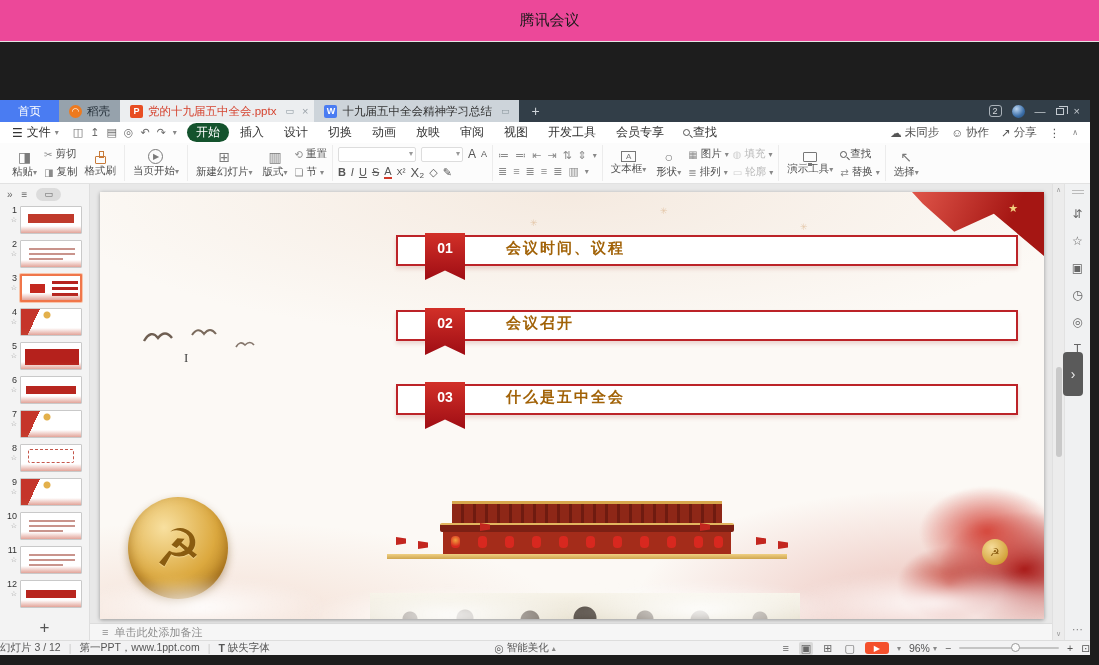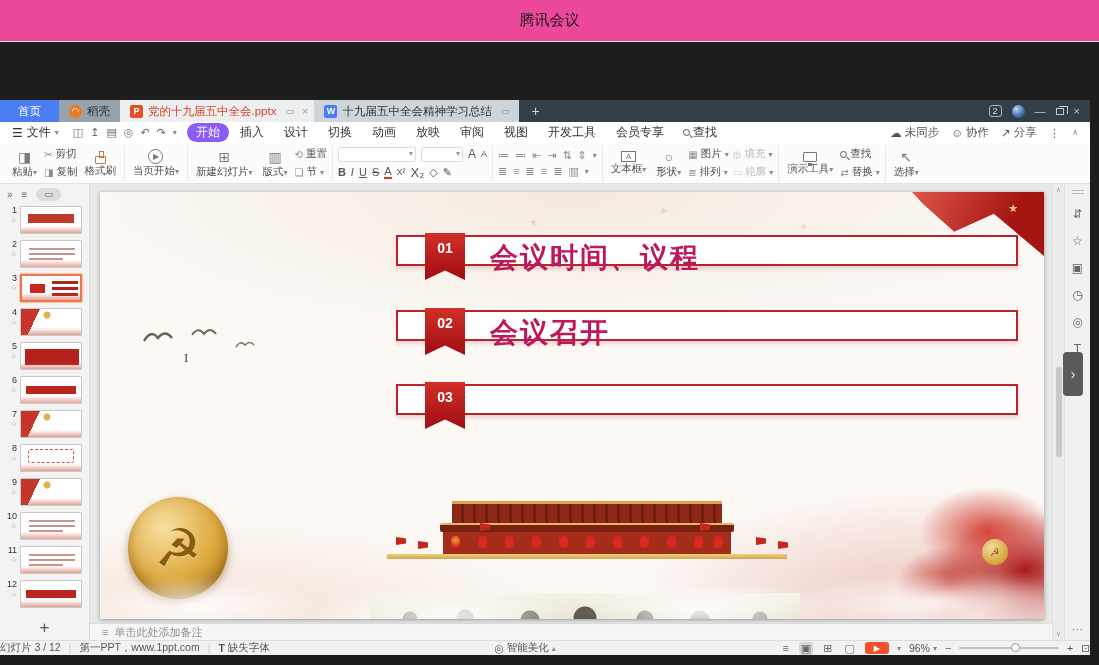--- a/index.html
+++ b/index.html
@@ -31,21 +31,21 @@
   .avatar{width:13px;height:13px;border-radius:50%;background:radial-gradient(circle at 35% 30%,#bcd6f2,#3b6ea8 60%,#24476e);}
   .win-btn{font-size:11px;}
   .ic-restore{width:8px;height:7px;border:1px solid #c4cad0;position:relative;display:inline-block;}
   .ic-restore::before{content:"";position:absolute;left:2px;top:-3px;width:8px;height:7px;border:1px solid #c4cad0;border-bottom:none;border-left:none;}
 
   
   .menubar{height:21px;background:#fff;display:flex;align-items:center;font-size:12px;color:#333;padding:0 8px;gap:2px;flex:0 0 21px;}
   .filemenu{display:flex;align-items:center;gap:4px;padding:0 4px;}
   .qicons{display:flex;align-items:center;gap:7px;color:#6b6b6b;font-size:11px;padding:0 8px;}
   .menu-item{padding:1px 9px;border-radius:10px;white-space:nowrap;}
-  .menu-item.active{background:#8b5cf6;color:#fff;}
+  .menu-item.active{background:#14532d;color:#fff;}
   .menu-find{display:flex;align-items:center;gap:3px;padding-left:8px;}
   .mag{width:7px;height:7px;border:1.4px solid #555;border-radius:50%;position:relative;display:inline-block;}
   .mag::after{content:"";position:absolute;width:4px;height:1.4px;background:#555;left:5px;top:6px;transform:rotate(45deg);}
   .menu-right{margin-left:auto;display:flex;align-items:center;gap:12px;color:#555;font-size:11.5px;padding-right:4px;}
   .mr-item{display:flex;align-items:center;gap:3px;}
   .caret{font-size:8px;color:#888;}
 
   
   .ribbon{height:41px;background:#fcfcfc;border-bottom:1px solid #e2e2e2;display:flex;align-items:stretch;padding:2px 4px;flex:0 0 41px;overflow:hidden;}
   .rgroup{display:flex;align-items:center;gap:4px;padding:0 5px;border-right:1px solid #ececec;}
@@ -140,21 +140,21 @@
     radial-gradient(ellipse 700px 200px at 50% 0%,rgba(240,224,210,.6),rgba(240,224,210,0) 75%),
     #fcf9f5;
     box-shadow:0 1px 4px rgba(0,0,0,.35);overflow:hidden;}
   .corner-flag{position:absolute;right:0;top:0;width:132px;height:64px;background:linear-gradient(115deg,#e0564a,#a51613 70%);clip-path:polygon(16% 0,100% 0,100% 100%,62% 34%,32% 62%,8% 18%,0 0);}
   .corner-star{position:absolute;right:26px;top:10px;color:#f2cf7e;font-size:11px;}
   .deco-star{position:absolute;color:rgba(214,168,120,.55);font-size:9px;}
   .slide-title{position:absolute;left:46px;top:92px;font-size:58px;font-weight:bold;color:#bf151b;letter-spacing:34px;text-shadow:1px 2px 2px rgba(120,20,20,.25);white-space:nowrap;}
   .ibeam{position:absolute;left:84px;top:158px;font-family:"Liberation Serif","DejaVu Serif",serif;font-size:13px;color:#444;}
   .tocrow{position:absolute;left:296px;width:622px;height:31px;background:#fff;border:2px solid #bc2328;box-shadow:0 3px 4px rgba(160,60,50,.18);}
   .tocrow .badge{position:absolute;left:27px;top:-4px;width:40px;height:47px;background:linear-gradient(#d23028,#9f0d14);clip-path:polygon(0 0,100% 0,100% 100%,50% 80%,0 100%);color:#fff;font-weight:bold;font-size:14px;display:flex;justify-content:center;padding-top:7px;}
-  .tocrow .toclabel{position:absolute;left:92px;top:2px;font-size:28px;font-weight:bold;color:#be185d;letter-spacing:2px;white-space:nowrap;}
+  .tocrow .toclabel{position:absolute;left:108px;top:2px;font-size:15px;font-weight:bold;color:#a16207;letter-spacing:2px;white-space:nowrap;}
   .toc0{top:43px;} .toc1{top:118px;} .toc2{top:192px;}
 
   
   .scene{position:absolute;left:0;right:0;bottom:0;height:180px;}
   .emblem{position:absolute;left:28px;top:58px;width:100px;height:102px;border-radius:50%;background:radial-gradient(circle at 36% 30%,#f8e0a0,#dca93f 55%,#b07a1c 90%);box-shadow:0 4px 8px rgba(120,80,20,.45), inset 0 -6px 12px rgba(120,70,10,.5);display:flex;align-items:center;justify-content:center;}
   .emblem-mark{font-size:52px;color:#8a5c10;text-shadow:0 1px 1px #f3d690;}
   .pavilion-top{position:absolute;left:352px;top:62px;width:270px;height:22px;background:repeating-linear-gradient(90deg,#8e2717 0 9px,#6f1b10 9px 12px);border-top:3px solid #d8a84e;}
   .roof-b{position:absolute;left:340px;top:84px;width:294px;height:9px;background:#7c2014;border-top:2px solid #e2b55f;border-radius:2px;}
   .lantern-row{position:absolute;left:343px;top:93px;width:288px;height:22px;background:#a42c1a;}
   .lantern{position:absolute;top:4px;left:8px;width:9px;height:12px;border-radius:4px;background:radial-gradient(circle at 50% 35%,#f0a23c,#d8281f 70%);box-shadow:27px 0 #d8281f,54px 0 #d8281f,81px 0 #d8281f,108px 0 #d8281f,135px 0 #d8281f,162px 0 #d8281f,189px 0 #d8281f,216px 0 #d8281f,243px 0 #d8281f,263px 0 #d8281f;}
@@ -533,20 +533,21 @@
           <div class="tocrow toc0">
               <div class="badge">01</div>
               <div class="toclabel">会议时间、议程</div>
             </div>
             <div class="tocrow toc1">
               <div class="badge">02</div>
               <div class="toclabel">会议召开</div>
             </div>
             <div class="tocrow toc2">
               <div class="badge">03</div>
+              <div class="toclabel">什么是五中全会</div>
             </div>
 
           <div class="scene">
             <svg class="birds" width="120" height="30" viewBox="0 0 120 30">
               <path d="M4 18 Q11 6 18 15 Q25 6 32 15" stroke="#6f5f52" fill="none" stroke-width="2.4"></path>
               <path d="M52 12 Q58 3 64 11 Q70 3 76 11" stroke="#7a6a5c" fill="none" stroke-width="2"></path>
               <path d="M96 24 Q100 17 105 22 Q110 17 114 22" stroke="#84756a" fill="none" stroke-width="1.7"></path>
             </svg>
             <div class="emblem">
               <span class="emblem-mark">☭</span>

